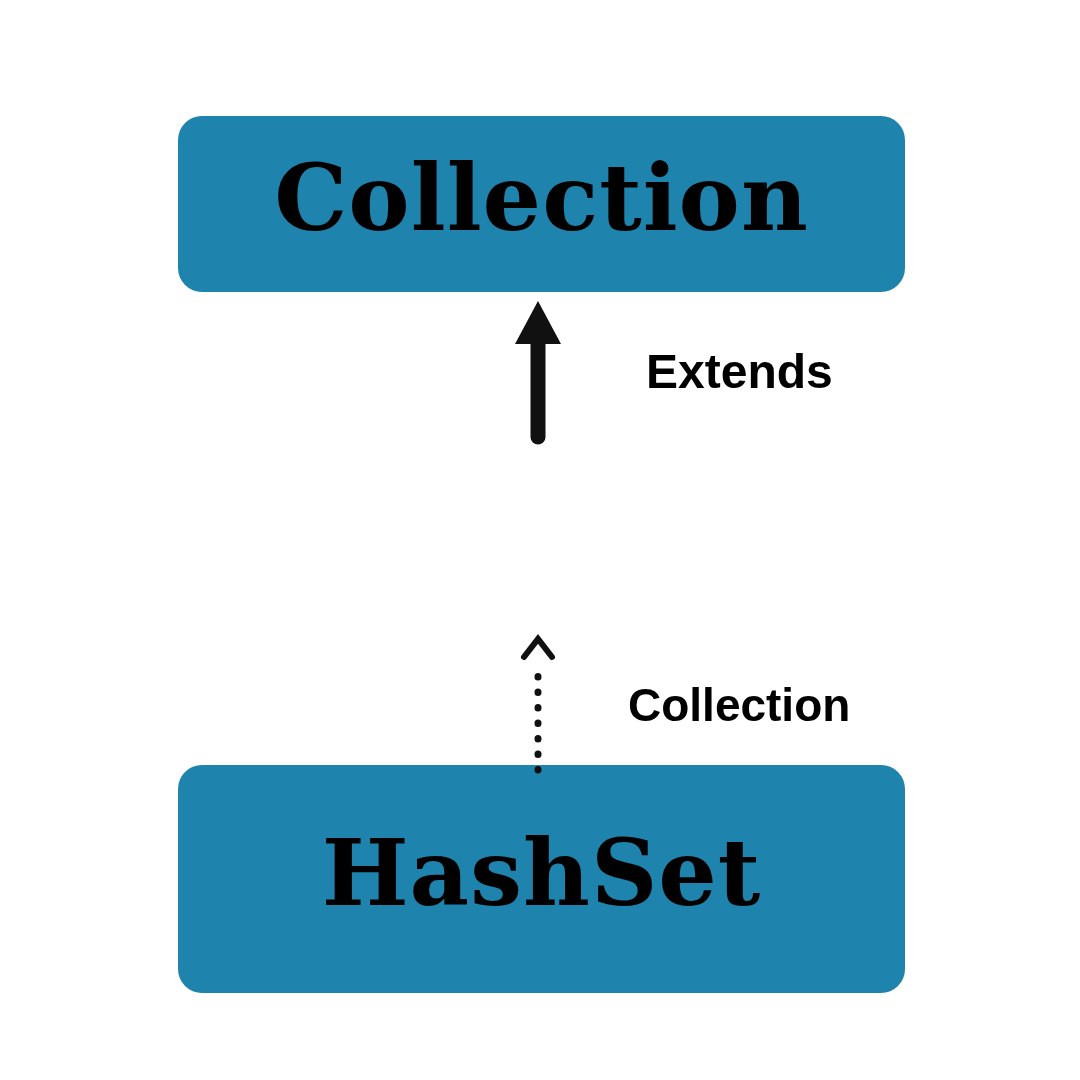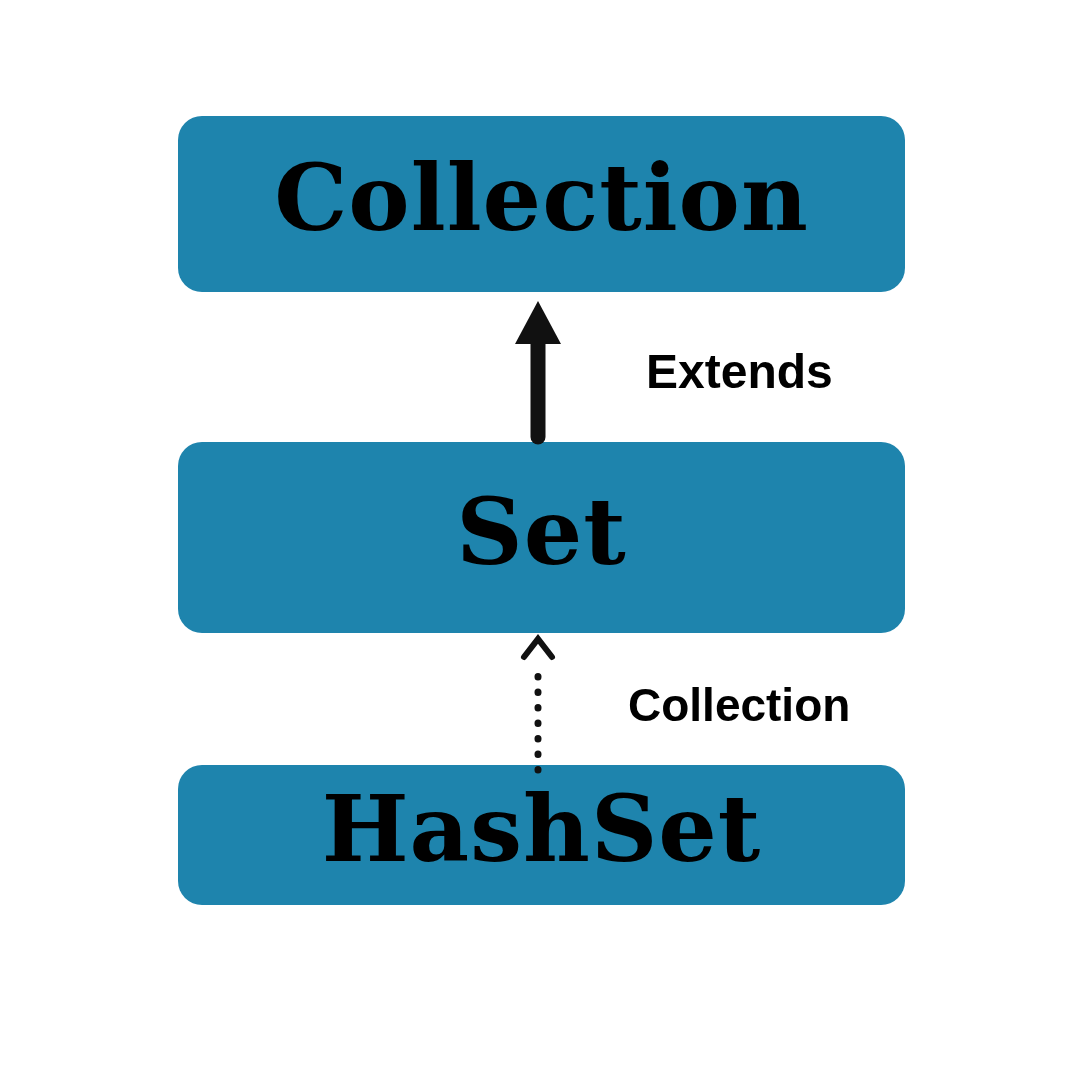--- a/index.html
+++ b/index.html
@@ -29,21 +29,21 @@
     font-family: "DejaVu Serif", serif;
     font-weight: bold;
     color: var(--text-color, #000000);
     font-size: 92px;
     line-height: 1;
     letter-spacing: 1px;
     transform: translateY(-6px);
   }
   .node-collection { top: 116px; height: 176px; }
   .node-set        { top: 442px; height: 191px; }
-  .node-hashset    { top: 765px; height: 140px; }
+  .node-hashset    { top: 765px; height: 228px; }
 
   .arrow-layer {
     position: absolute;
     top: 0; left: 0;
     width: 1080px;
     height: 1080px;
     pointer-events: none;
   }
   .edge-label {
     position: absolute;
@@ -59,23 +59,20 @@
 </style>
 </head>
 <body>
 
 <div class="canvas">
 
   <div class="node node-collection">
     <span class="node-label">Collection</span>
   </div>
 
-  <div class="node node-set">
-    <span class="node-label">Set</span>
-  </div>
 
   <div class="node node-hashset">
     <span class="node-label">HashSet</span>
   </div>
 
   <svg class="arrow-layer" viewBox="0 0 1080 1080" xmlns="http://www.w3.org/2000/svg">
 
     <g>
       <line x1="538" y1="437" x2="538" y2="341" stroke="#111111" stroke-width="15" stroke-linecap="round"></line>
       <polygon points="515,344 561,344 538,301" fill="#111111"></polygon>

